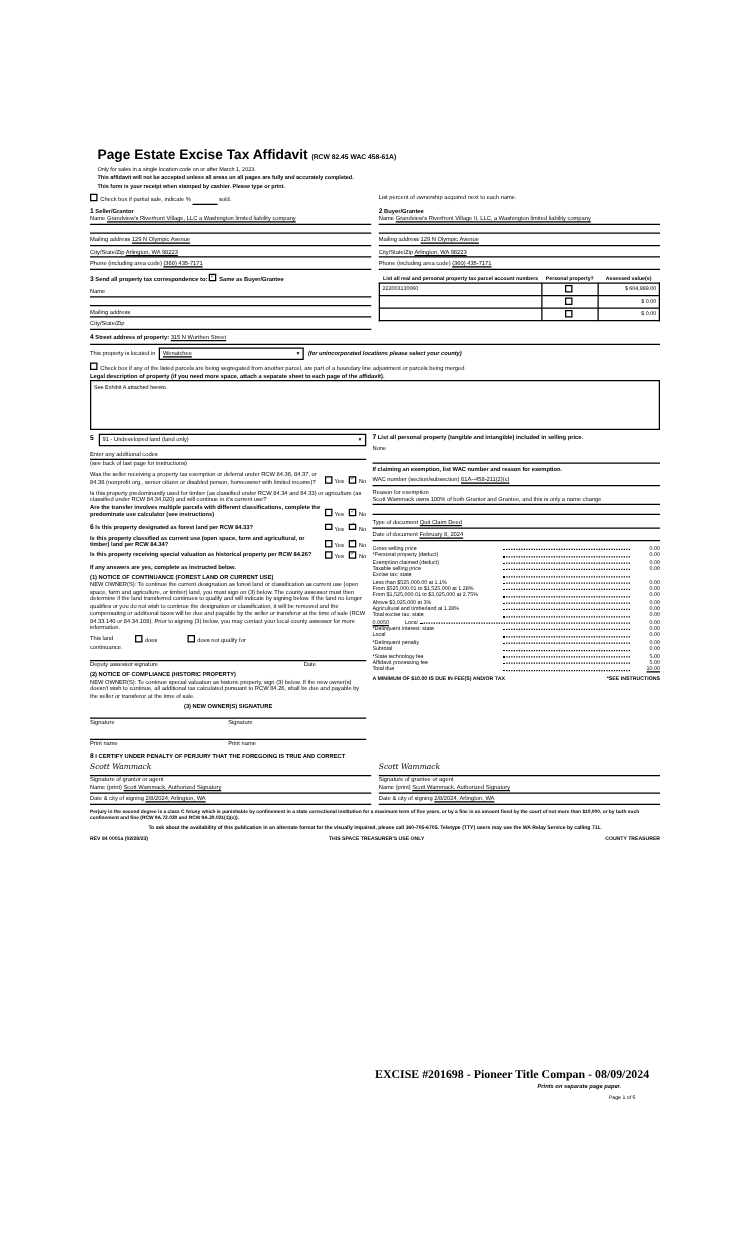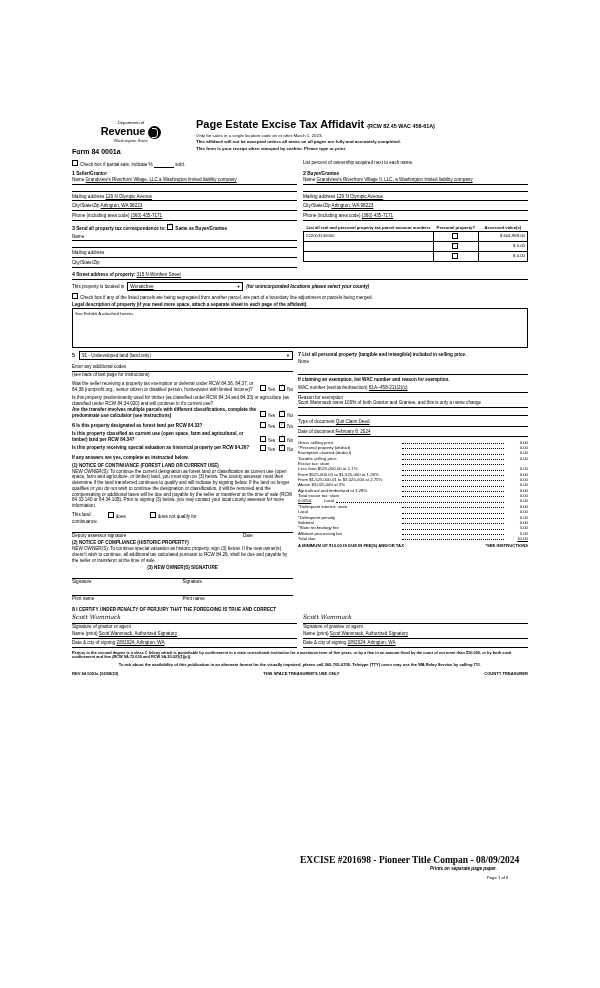--- a/index.html
+++ b/index.html
@@ -66,29 +66,20 @@
   .mt2{margin-top:2px;}
   .nowrap{white-space:nowrap;}
 </style>
 </head>
 <body>
 
 <div class="page">
  <div class="doc">
 
   <div class="hdr">
-    <div class="hdr-left">
-      <div class="dept">Department of</div>
-      <div class="rev-row">
-        <div class="revenue">Revenue</div>
-        <div class="circle-logo"></div>
-      </div>
-      <div class="wa-state">Washington State</div>
-      <div class="formno">Form 84 0001a</div>
-    </div>
     <div class="hdr-right">
       <div class="title"><span>Page Estate Excise Tax Affidavit</span> <span class="rcw">(RCW 82.45 WAC 458-61A)</span></div>
       <div class="subnote">Only for sales in a single location code on or after March 1, 2023.</div>
       <div class="subnote bold">This affidavit will not be accepted unless all areas on all pages are fully and accurately completed.</div>
       <div class="subnote bold">This form is your receipt when stamped by cashier. Please type or print.</div>
     </div>
   </div>
 
   <div class="row1" style="margin-top:3px;">
     <div class="col colpad">

